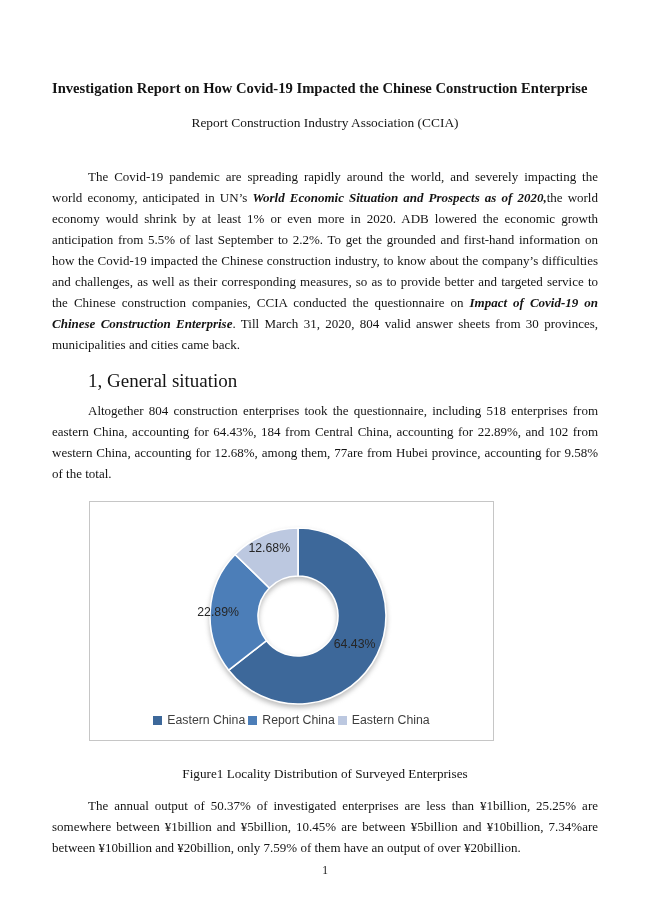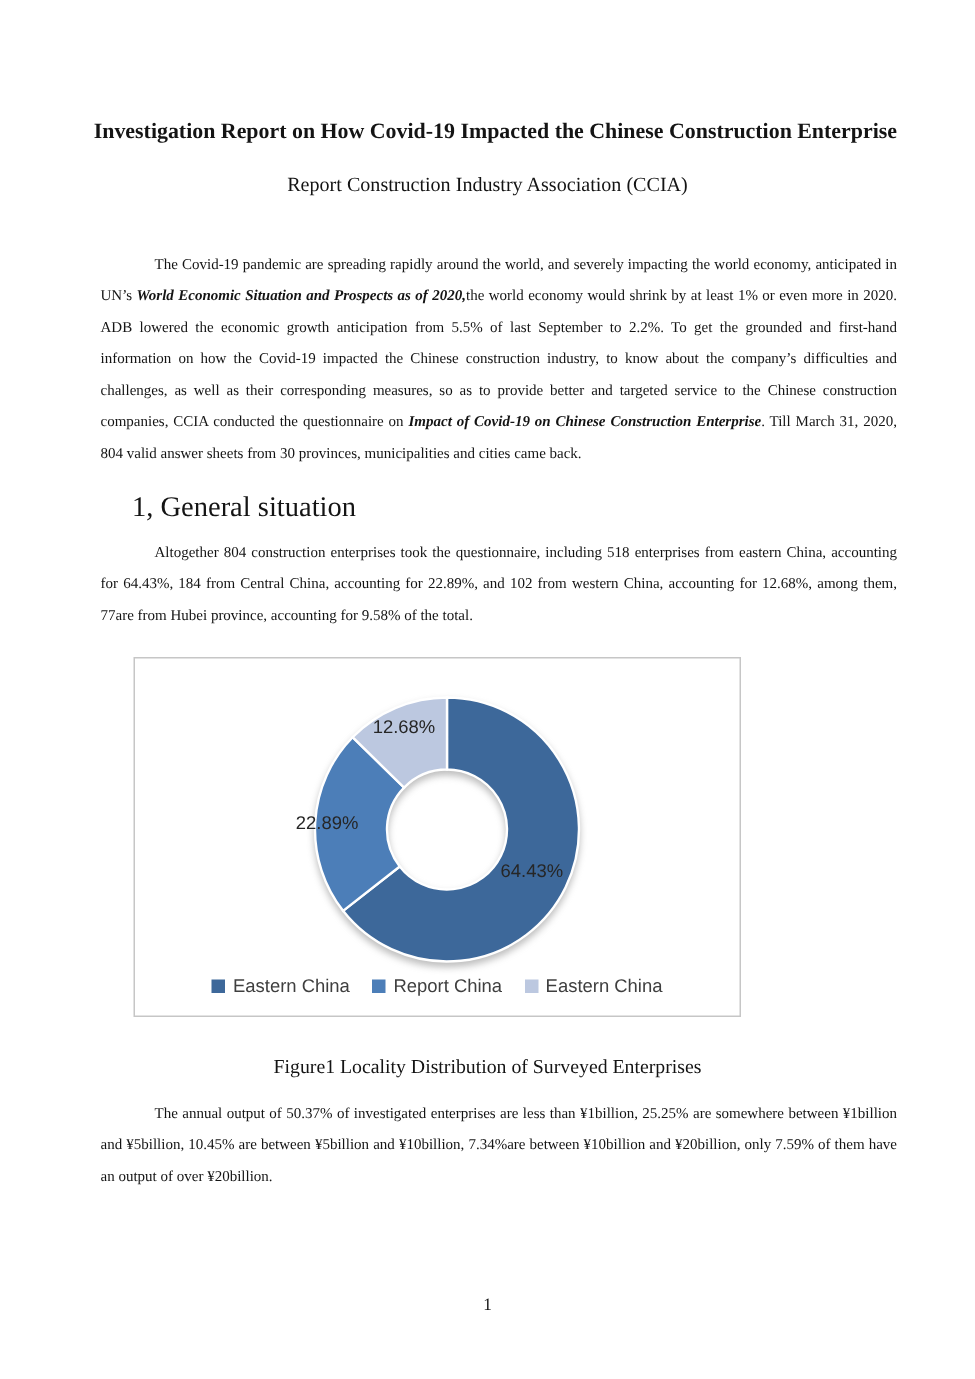--- a/index.html
+++ b/index.html
@@ -1,31 +1,31 @@
 <!DOCTYPE html>
 <html><head>
 <meta charset="utf-8">
 <style>
   html,body{margin:0;padding:0;background:#ffffff;}
   body{width:650px;height:919px;position:relative;overflow:hidden;
        font-family:"Liberation Serif","DejaVu Serif",serif;color:#141414;}
   .page{padding:80px 52px 0 52px;}
-  .report-title{font-size:14.6px;font-weight:bold;text-align:right;margin:0;line-height:1.1;}
+  .report-title{font-size:14.6px;font-weight:bold;text-align:left;margin:0;line-height:1.1;}
   .report-subtitle{font-size:13.4px;text-align:center;margin-top:19px;}
-  .para{font-size:10px;line-height:21px;text-align:justify;text-indent:36px;margin:0 0 13px 15px;}
+  .para{font-size:13px;line-height:21px;text-align:justify;text-indent:36px;margin:0 0 13px 0;}
   .para.first{margin-top:35px;}
   .bi{font-weight:bold;font-style:italic;}
   .section-heading{font-size:19px;font-weight:normal;margin:15px 0 9px 0;text-indent:36px;line-height:21px;}
   .chart-frame{width:403px;height:238px;border:1px solid #c6c6c6;background:#ffffff;
                margin:17px 0 0 37px;position:relative;box-sizing:content-box;}
   .chart-frame svg{position:absolute;left:0;top:0;}
   .slice-label{font-family:"Liberation Sans","DejaVu Sans",sans-serif;font-size:12.3px;fill:#262626;text-anchor:middle;}
   .donut-group{filter:drop-shadow(0 3px 2.5px rgba(110,110,110,0.45));}
   .legend{position:absolute;left:0;right:0;bottom:13px;display:flex;justify-content:center;
-          gap:15px;font-family:"Liberation Sans","DejaVu Sans",sans-serif;font-size:12.3px;color:#3f3f3f;}
+          gap:3px;font-family:"Liberation Sans","DejaVu Sans",sans-serif;font-size:12.3px;color:#3f3f3f;}
   .legend-item{display:flex;align-items:center;gap:5px;}
   .legend-swatch{width:9px;height:9px;display:inline-block;flex:0 0 auto;}
   .figure-caption{text-align:center;font-size:13.2px;margin:25px 0 13px 0;}
   .page-number{position:absolute;left:0;right:0;top:864px;text-align:center;font-size:11.5px;color:#141414;}
 </style>
 </head>
 <body>
 
 <div class="page">
 

